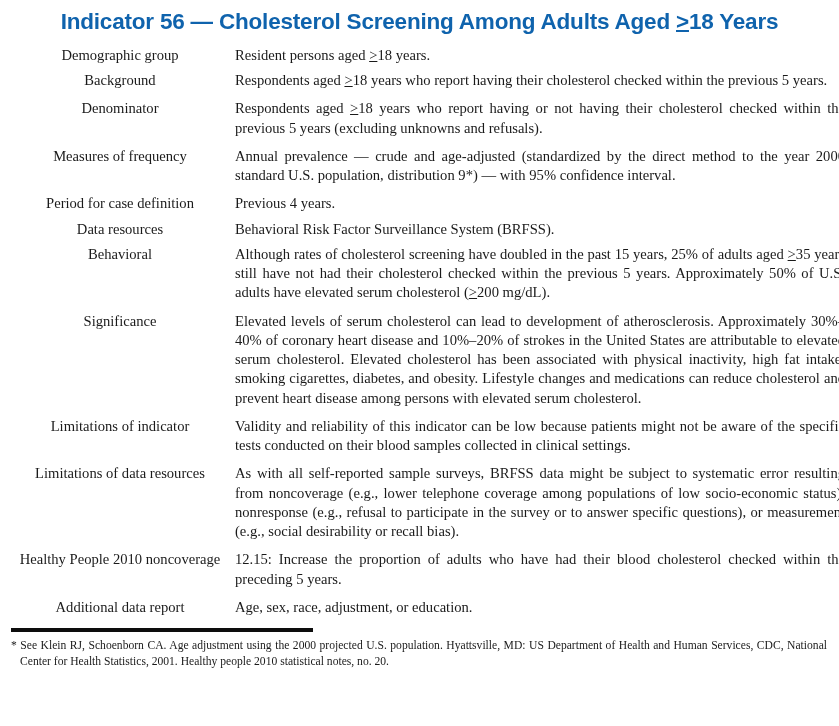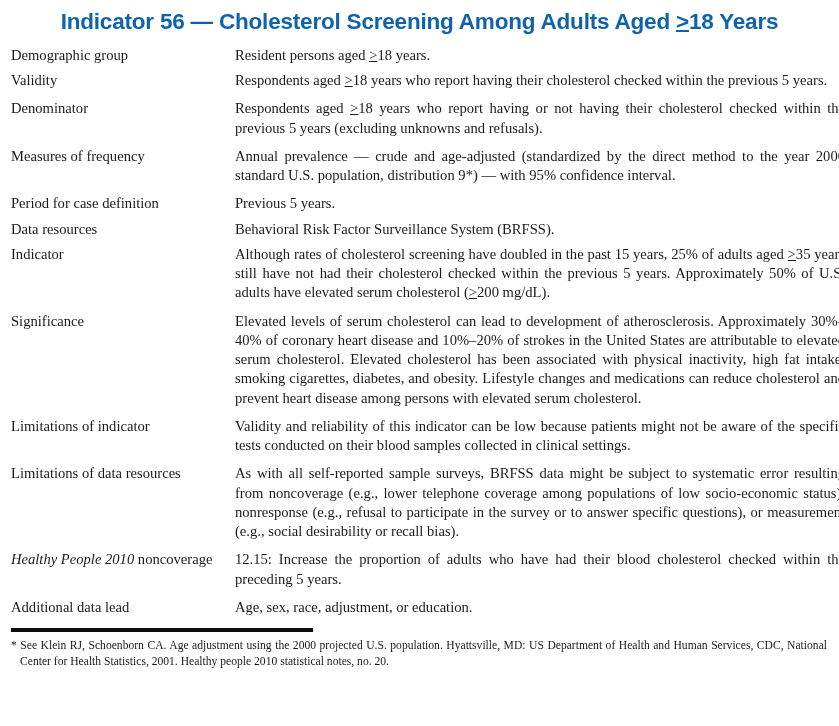--- a/index.html
+++ b/index.html
@@ -45,39 +45,40 @@
     width: 839px;
     border-collapse: collapse;
     margin-top: 11px;
     table-layout: fixed;
   }
   .deftable td {
     vertical-align: top;
     padding: 0 0 9px 0;
     font-size: 14.6px;
     line-height: 1.32;
+    text-align: center;
   }
   td.label {
     width: 218px;
     padding-left: 11px;
     padding-right: 6px;
     white-space: nowrap;
   }
   td.value {
     width: 610px;
     padding-right: 12px;
     text-align: justify;
     text-justify: inter-word;
     hyphens: none;
   }
   td.value.nojustify {
     text-align: left;
   }
   tr.tight td { padding-bottom: 6px; }
-  .hp-italic { font-style: italic; }
+  .hp-italic { }
 
   
   .rule-wrap {
     position: relative;
     height: 12px;
     margin-top: 1px;
   }
   .rule {
     position: absolute;
     left: 11px;
@@ -112,21 +113,21 @@
         <td class="label">
           <span>Demographic group</span>
         </td>
         <td class="value nojustify">
           <span>Resident persons aged <span class="geq">&gt;</span>18 years.</span>
         </td>
       </tr>
 
       <tr>
         <td class="label">
-          <span>Validity</span>
+          <span>Background</span>
         </td>
         <td class="value">
           <span>Respondents aged <span class="geq">&gt;</span>18 years who report having their cholesterol checked within the previous 5 years.</span>
         </td>
       </tr>
 
       <tr>
         <td class="label">
           <span>Denominator</span>
         </td>
@@ -142,36 +143,36 @@
         <td class="value">
           <span>Annual prevalence — crude and age-adjusted (standardized by the direct method to the year 2000 standard U.S. population, distribution 9*) — with 95% confidence interval.</span>
         </td>
       </tr>
 
       <tr class="tight">
         <td class="label">
           <span>Period for case definition</span>
         </td>
         <td class="value nojustify">
-          <span>Previous 5 years.</span>
+          <span>Previous 4 years.</span>
         </td>
       </tr>
 
       <tr class="tight">
         <td class="label">
           <span>Data resources</span>
         </td>
         <td class="value nojustify">
           <span>Behavioral Risk Factor Surveillance System (BRFSS).</span>
         </td>
       </tr>
 
       <tr>
         <td class="label">
-          <span>Indicator</span>
+          <span>Behavioral</span>
         </td>
         <td class="value">
           <span>Although rates of cholesterol screening have doubled in the past 15 years, 25% of adults aged <span class="geq">&gt;</span>35 years still have not had their cholesterol checked within the previous 5 years. Approximately 50% of U.S. adults have elevated serum cholesterol (<span class="geq">&gt;</span>200 mg/dL).</span>
         </td>
       </tr>
 
       <tr>
         <td class="label">
           <span>Significance</span>
         </td>
@@ -202,21 +203,21 @@
         <td class="label">
           <span class="hp-italic">Healthy People 2010</span><span> noncoverage</span>
         </td>
         <td class="value">
           <span>12.15: Increase the proportion of adults who have had their blood cholesterol checked within the preceding 5 years.</span>
         </td>
       </tr>
 
       <tr class="tight">
         <td class="label">
-          <span>Additional data lead</span>
+          <span>Additional data report</span>
         </td>
         <td class="value nojustify">
           <span>Age, sex, race, adjustment, or education.</span>
         </td>
       </tr>
 
     </tbody>
   </table>
 
   <div class="rule-wrap">

